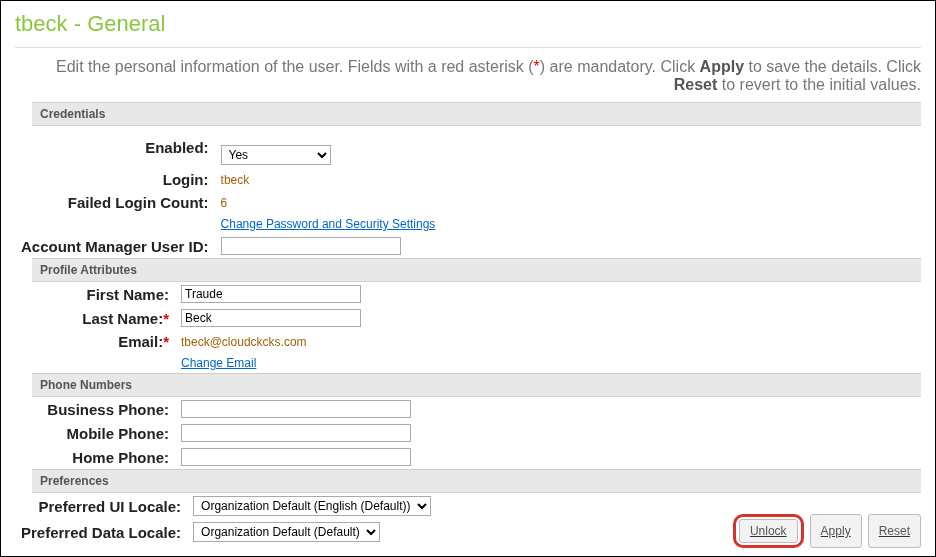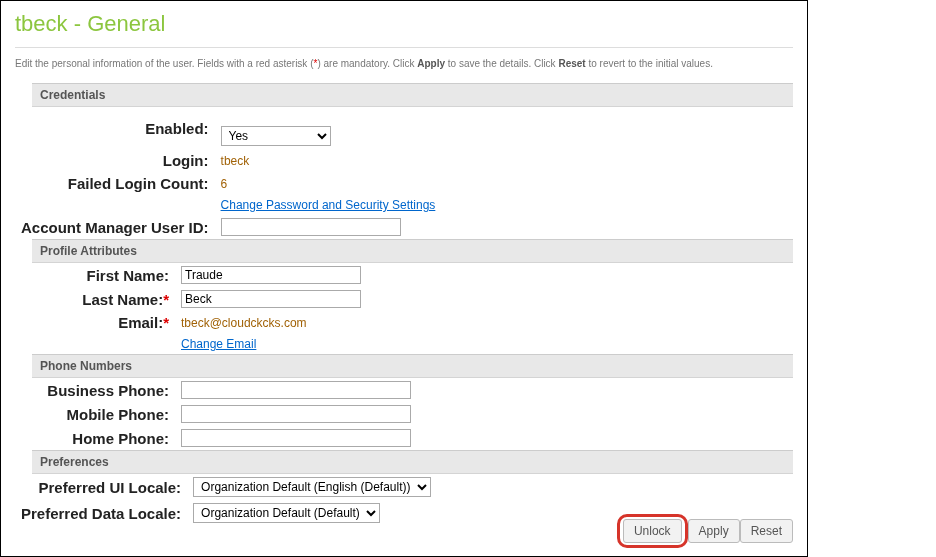--- a/index.html
+++ b/index.html
@@ -4,43 +4,44 @@
 <style>
   * { box-sizing: border-box; }
   html, body {
     margin: 0; padding: 0;
     font-family: Arial, Helvetica, sans-serif;
     font-size: 12px;
     color: #333;
     background: #fff;
   }
   .frame {
-    width: 808px;
+    width: 936px;
     height: 557px;
     border: 1px solid #000;
     margin: 0;
     padding: 8px 14px 4px 14px;
     position: relative;
     overflow: hidden;
   }
   .page-title {
     font-size: 22px;
     color: #8cc63f;
     font-weight: 400;
     margin: 2px 0 10px 0;
   }
   hr.divider {
     border: none;
     border-top: 1px solid #ddd;
     margin: 0 0 10px 0;
   }
   .instructions {
     color: #777;
-    font-size: 10px;
-    margin-bottom: 14px;
+    font-size: 16px;
+    margin-bottom: 8px;
+    text-align: right;
   }
   .instructions .ast { color: #d00; }
   .instructions strong { color: #555; }
   .section-header {
     background: #e8e8e8;
     border-top: 1px solid #ccc;
     border-bottom: 1px solid #d4d4d4;
     padding: 4px 8px;
     font-weight: bold;
     color: #555;
@@ -80,21 +81,22 @@
   .link {
     color: #0066cc;
     text-decoration: underline;
     cursor: pointer;
   }
   .button-bar {
     position: absolute;
     right: 14px;
     bottom: 8px;
     display: flex;
-    align-items: center;
+    gap: 6px;
+    text-decoration: underline;
   }
   .btn {
     background: #f2f2f2;
     border: 1px solid #bbb;
     border-radius: 3px;
     padding: 4px 10px;
     font-size: 12px;
     color: #555;
     cursor: pointer;
     font-family: inherit;

